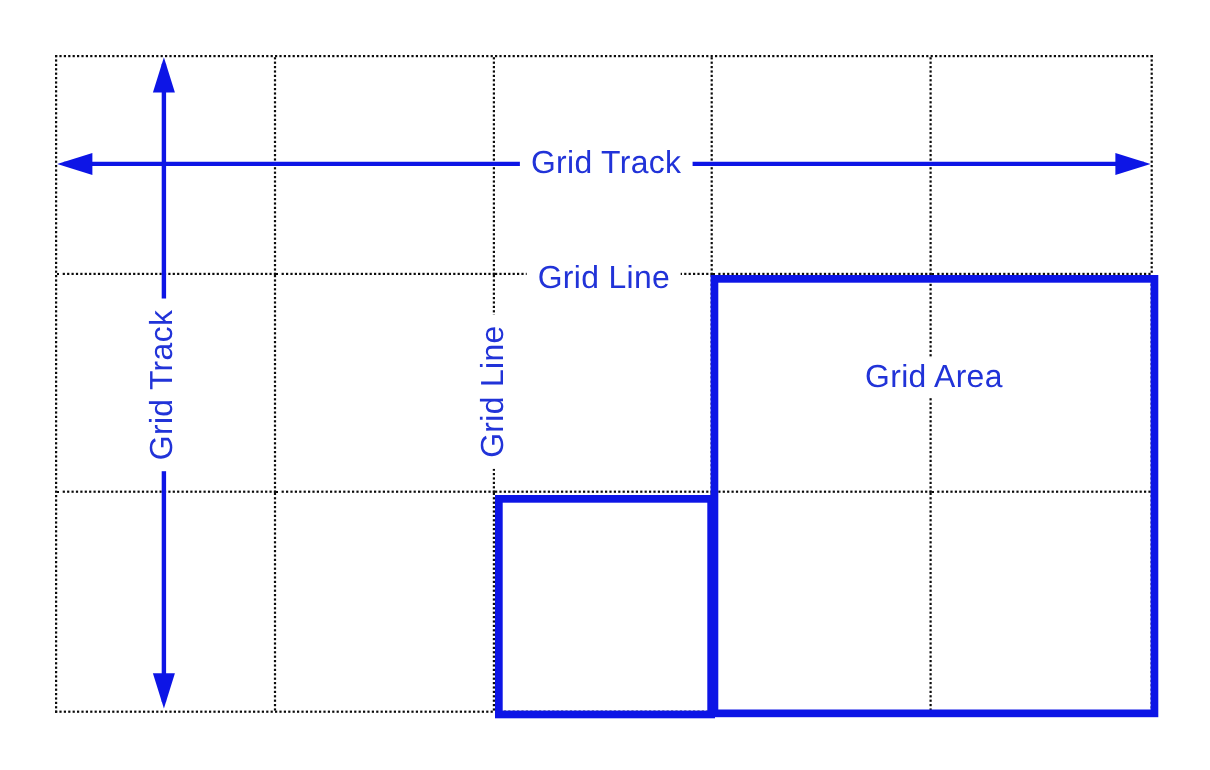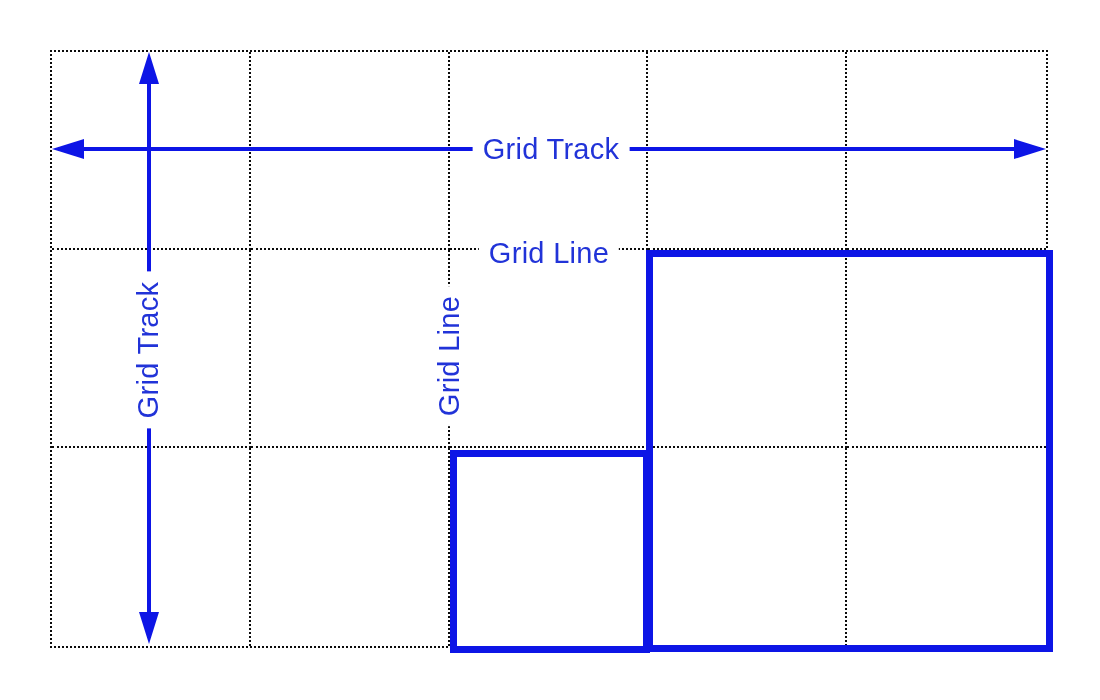--- a/index.html
+++ b/index.html
@@ -104,14 +104,15 @@
     </g>
   </svg>
 
   <div class="gbox grid-area-box"></div>
   <div class="gbox grid-cell-box"></div>
 
   <span class="lbl masked lbl-track-h">Grid Track</span>
   <span class="lbl masked vert lbl-track-v">Grid Track</span>
   <span class="lbl masked lbl-line-h">Grid Line</span>
   <span class="lbl masked vert lbl-line-v">Grid Line</span>
+  <span class="lbl masked lbl-area">Grid Area</span>
 
 </div>
 
 </body></html>

